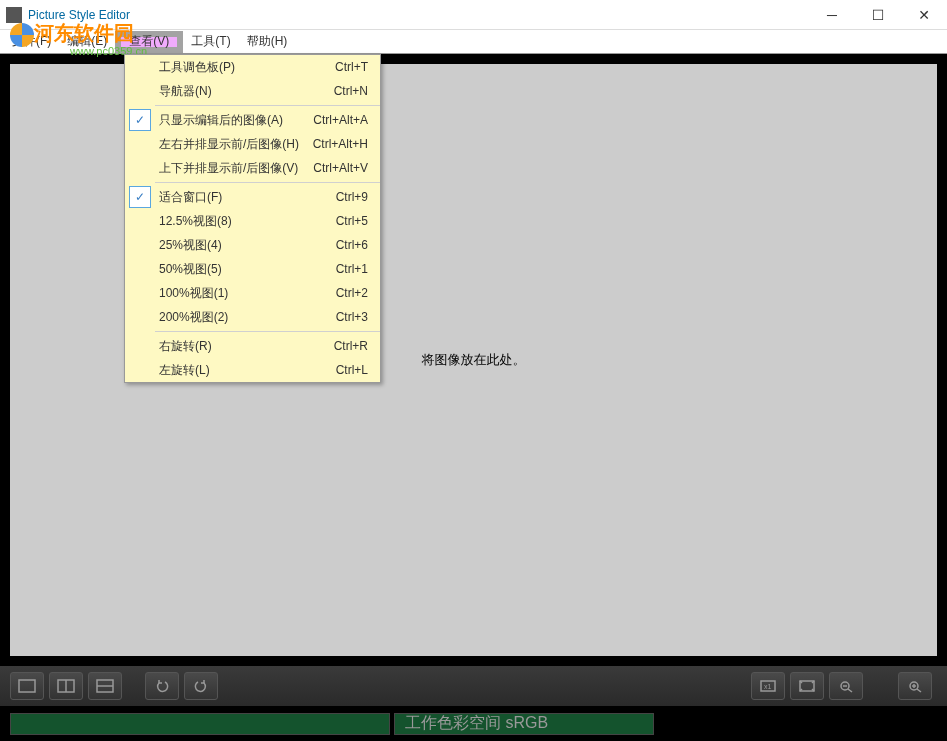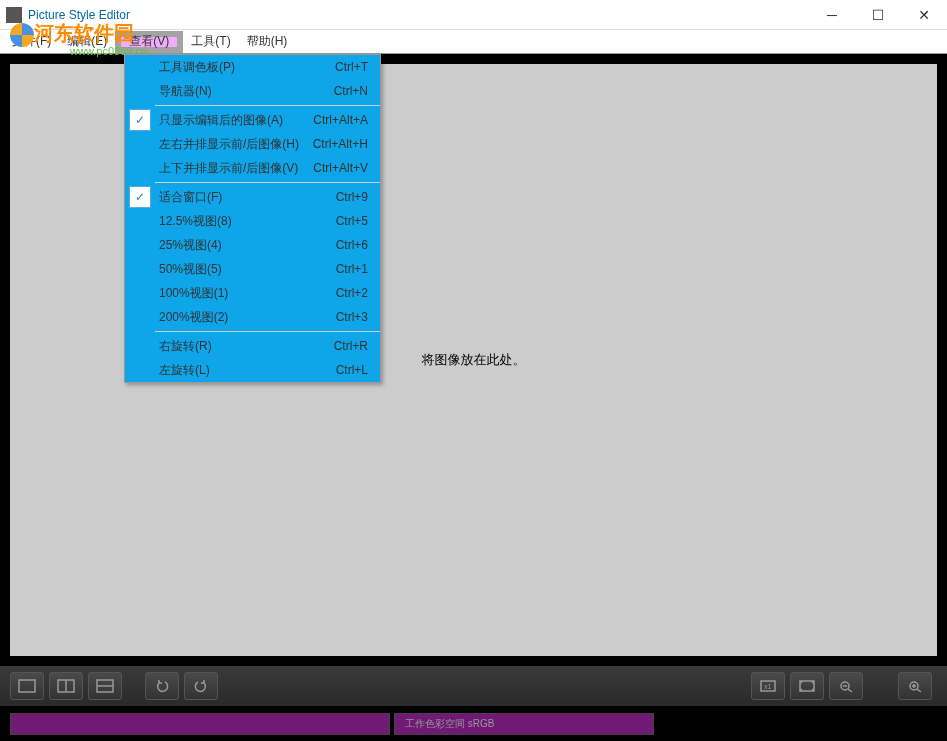--- a/index.html
+++ b/index.html
@@ -13,37 +13,37 @@
 
 .menubar { height: 24px; background: #fff; display: flex; align-items: center; padding-left: 4px; font-size: 12px; border-bottom: 1px solid #999; }
 .menu-item { padding: 0 8px; height: 22px; display: flex; align-items: center; color: #333; }
 .menu-item.active { background: #f0abfc; border: 6px solid #a3a3a3; }
 
 .watermark { position: absolute; top: 20px; left: 10px; z-index: 50; font-size: 20px; font-weight: bold; pointer-events: none; }
 .wm1 { color: #ff8c00; }
 .wm2 { color: #5fbf3f; font-size: 11px; font-weight: normal; margin-top: -2px; margin-left: 60px; }
 .wm-icon { display:inline-block; width:24px; height:24px; border-radius:50%; background: conic-gradient(#4a90e2 0deg 90deg, #f5a623 90deg 180deg, #4a90e2 180deg 270deg, #f5a623 270deg 360deg); vertical-align: middle; }
 
-.dropdown { position: absolute; top: 54px; left: 124px; width: 257px; background: #0ea5e9; border: 1px solid #999; box-shadow: 2px 2px 4px rgba(0,0,0,0.3); z-index: 100; }
+.dropdown { position: absolute; top: 54px; left: 124px; width: 257px; background: #fef9c3; border: 1px solid #999; box-shadow: 2px 2px 4px rgba(0,0,0,0.3); z-index: 100; }
 .dd-item { height: 24px; display: flex; align-items: center; font-size: 12px; padding-left: 34px; padding-right: 10px; position: relative; color: #333; }
 .dd-shortcut { position: absolute; right: 12px; color: #333; }
 .dd-sep { height: 1px; background: #d0d0d0; margin: 2px 0 2px 30px; }
 .dd-check { position: absolute; left: 4px; width: 22px; height: 22px; background: #fff; border: 1px solid #5aa7e0; display: flex; align-items: center; justify-content: center; color: #3a7fc4; font-size: 12px; }
 
 .workspace { position: absolute; top: 54px; left: 0; right: 0; bottom: 75px; background: #000; padding: 10px; }
 .canvas-area { width: 100%; height: 100%; background: #cccccc; display: flex; align-items: center; justify-content: center; }
 .canvas-placeholder { font-size: 13px; color: #000000; }
 
 .toolbar-bottom { position: absolute; bottom: 35px; left: 0; right: 0; height: 40px; background: linear-gradient(#3a3a3a, #2a2a2a); display: flex; align-items: center; padding: 0 10px; }
 .tb-btn { width: 34px; height: 28px; background: linear-gradient(#4a4a4a, #333); border: 1px solid #555; border-radius: 3px; margin-right: 5px; display: flex; align-items: center; justify-content: center; color: #aaa; font-size: 12px; }
 .tb-spacer { flex: 1; }
 .tb-btn svg { width: 18px; height: 14px; stroke: #999; fill: none; stroke-width: 1.5; }
 
 .statusbar { position: absolute; bottom: 0; left: 0; right: 0; height: 35px; background: #000; display: flex; align-items: center; padding: 0 10px; }
-.status-box { height: 22px; background: #701a75; border: 1px solid #444; padding: 0 10px; display: flex; align-items: center; color: #999; font-size: 10px; margin-right: 4px; }
+.status-box { height: 22px; background: #14532d; border: 1px solid #444; padding: 0 10px; display: flex; align-items: center; color: #999; font-size: 16px; margin-right: 4px; }
 .status-box.wide { width: 380px; }
 .status-box.mid { width: 260px; }
 </style>
 </head>
 <body>
 
 <div class="titlebar">
   <div class="titlebar-icon"></div>
   <div class="titlebar-text">Picture Style Editor</div>
   <div class="win-controls">

